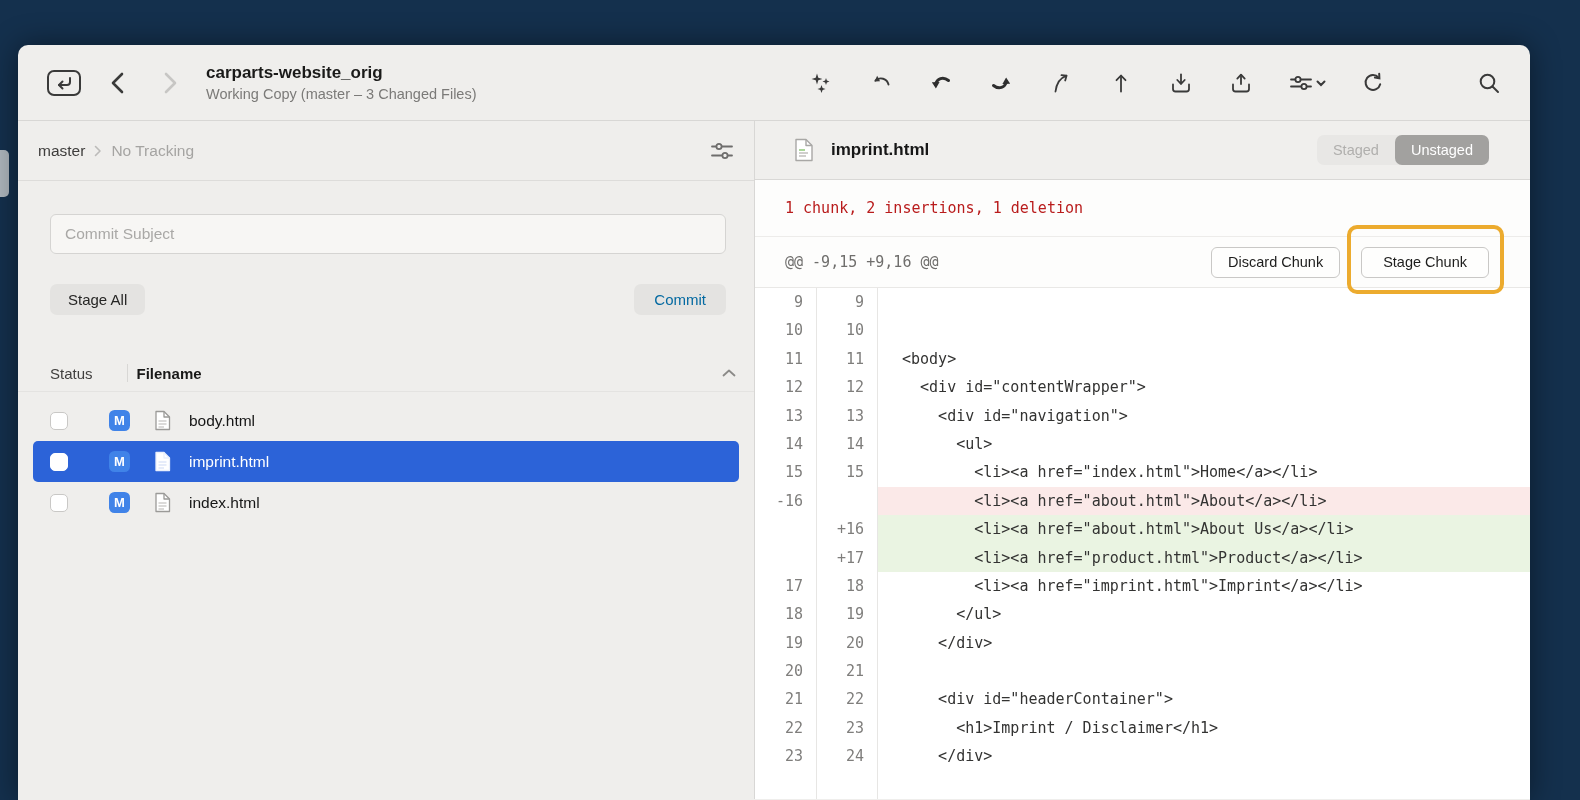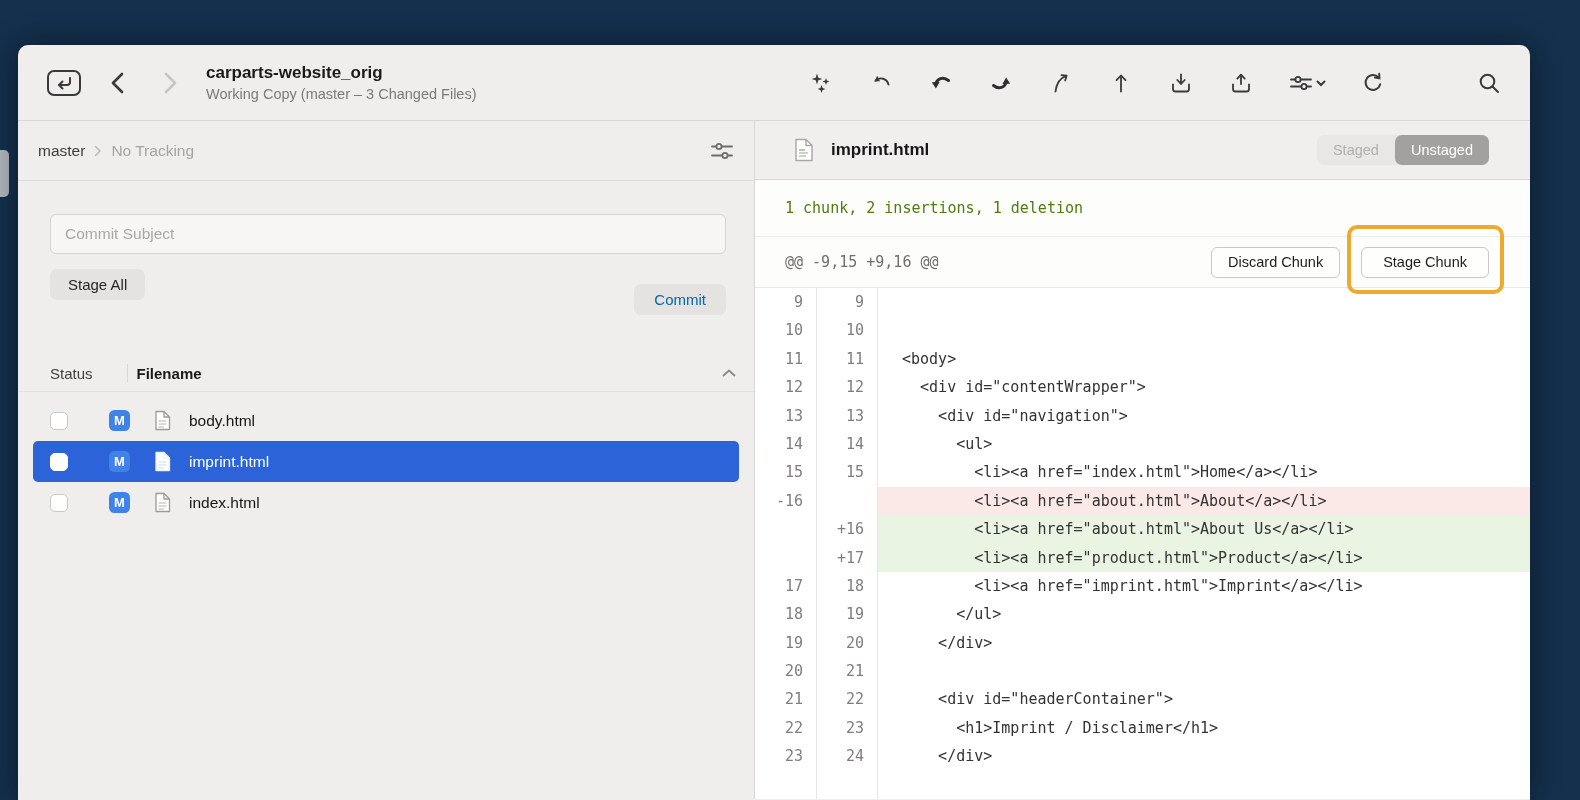--- a/index.html
+++ b/index.html
@@ -22,21 +22,21 @@
 .tb-actions .tb.search-btn{margin-left:56px;}
 .main{display:flex;height:678px;}
 .left-panel{width:737px;position:relative;border-right:1px solid #d8d7d5;flex:none;padding-left:10px;}
 .crumb-row{position:absolute;top:0;left:0;right:0;height:60px;border-bottom:1px solid #dddcda;display:flex;align-items:center;padding:0 20px;gap:9px;}
 .crumb-branch{font-size:15.5px;color:#3e3d3c;}
 .crumb-tracking{font-size:15.5px;color:#a5a4a2;}
 .crumb-filter{background:none;border:none;margin-left:auto;display:flex;align-items:center;}
 .commit-input{position:absolute;left:32px;top:93px;width:676px;height:40px;border:1px solid #d5d4d2;border-radius:6px;background:#f7f6f4;padding:0 14px;font-size:15.5px;color:#333;font-family:inherit;}
 .commit-input::placeholder{color:#a9a8a6;}
 .btn{border:none;border-radius:7px;background:#e4e3e1;font-size:15px;color:#262625;}
-.stage-all-btn{position:absolute;left:32px;top:148px;height:31px;padding:0 18px;}
+.stage-all-btn{position:absolute;left:32px;top:163px;height:31px;padding:0 18px;}
 .commit-btn{position:absolute;right:28px;top:163px;height:31px;padding:0 20px;color:#0369a1;}
 .list-header{position:absolute;left:0;right:0;top:234px;height:37px;display:flex;align-items:center;border-bottom:1px solid #e4e3e1;}
 .col-status{margin-left:32px;font-size:15px;color:#403f3e;}
 .col-sep{width:1px;height:18px;background:#d8d7d5;margin-left:34px;}
 .col-filename{margin-left:9px;font-size:15px;font-weight:700;color:#191918;}
 .sort-chevron{margin-left:auto;margin-right:18px;}
 .file-list{position:absolute;left:0;right:0;top:279px;}
 .file-row{height:41px;display:flex;align-items:center;padding-left:32px;font-size:15.5px;color:#161616;}
 .file-row.selected{background:var(--selection-blue,#2c63d8);border-radius:5px;margin:0 15px;padding-left:17px;color:#fff;}
 .checkbox{width:18px;height:18px;border:1.5px solid #c9c8c6;border-radius:5px;background:#fff;flex:none;margin-right:41px;}
@@ -46,21 +46,21 @@
 .file-row.selected .doc-icon .st{stroke:#e9effc;}
 .file-row.selected .doc-icon .ln{stroke:#cdd9f5;}
 .right-panel{flex:1;background:#fff;position:relative;display:flex;flex-direction:column;}
 .diff-header{height:59px;background:#f0efed;border-bottom:1px solid #d9d8d6;display:flex;align-items:center;padding:0 41px 0 39px;flex:none;}
 .hdr-doc{flex:none;margin-right:17px;}
 .hdr-name{font-size:17px;font-weight:700;color:#171717;}
 .segmented{margin-left:auto;display:flex;background:#e8e7e5;border-radius:7px;height:30px;align-items:stretch;}
 .seg{display:flex;align-items:center;padding:0 16px;font-size:14.5px;}
 .seg.staged{color:#b0afad;}
 .seg.unstaged{background:#a2a19f;color:#fff;border-radius:7px;}
-.diff-summary{height:57px;display:flex;align-items:center;padding:0 30px;border-bottom:1px solid #edecea;background:#fdfdfc;font-family:"DejaVu Sans Mono",monospace;font-size:15px;color:#4d7c0f;flex:none;}
+.diff-summary{height:57px;display:flex;align-items:center;padding:0 30px;border-bottom:1px solid #edecea;background:#fdfdfc;font-family:"DejaVu Sans Mono",monospace;font-size:15px;color:#b91c1c;flex:none;}
 .chunk-row{height:51px;display:flex;align-items:center;padding:0 41px 0 30px;border-bottom:1px solid #e9e8e6;background:#fdfdfc;flex:none;gap:28px;}
 .chunk-label{font-family:"DejaVu Sans Mono",monospace;font-size:15px;color:#6f6e6c;}
 .chunk-actions{margin-left:auto;display:flex;align-items:center;padding-left:28px;}
 .chunk-btn{height:31px;padding:0 16px;background:#fefefd;border:1px solid #c9c8c6;border-radius:6px;font-size:14.5px;color:#1d1d1c;}
 .chunk-btn.stage{margin-left:21px;padding:0 21px;}
 .diff-body{flex:1;position:relative;overflow:hidden;}
 .diff-body::before,.diff-body::after{content:"";position:absolute;top:0;bottom:0;width:1px;background:#e7e6e4;}
 .diff-body::before{left:61px;}
 .diff-body::after{left:122px;}
 .diff-row{height:28.4px;display:flex;align-items:stretch;font-family:"DejaVu Sans Mono",monospace;font-size:15px;}

